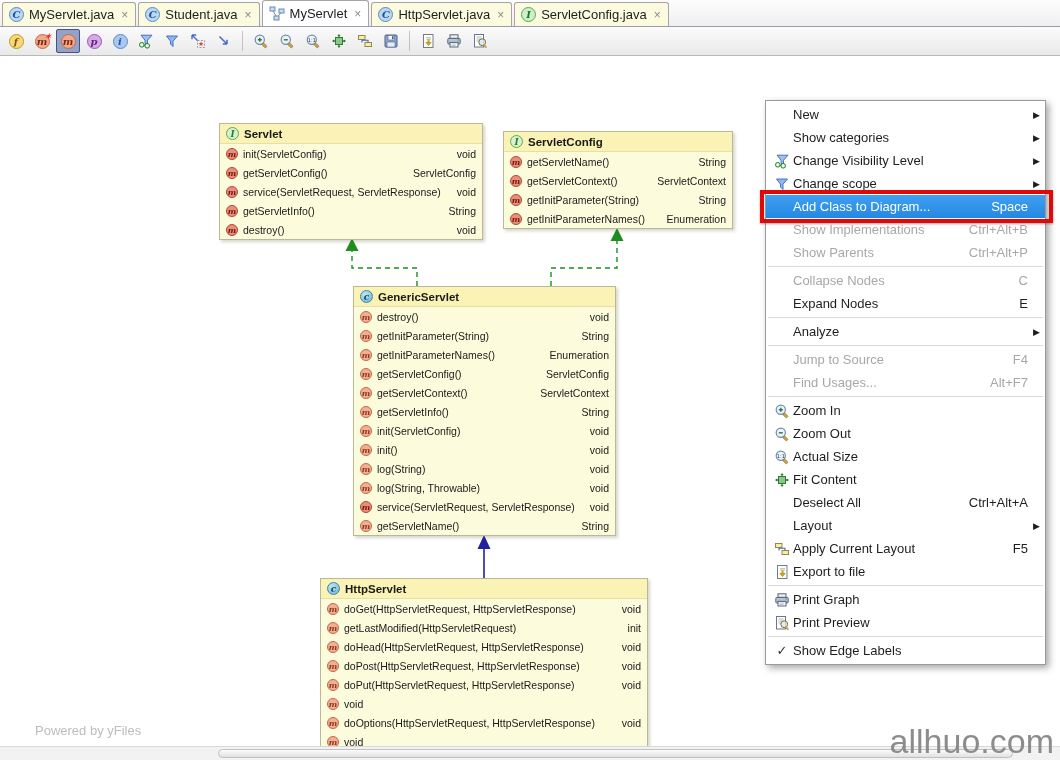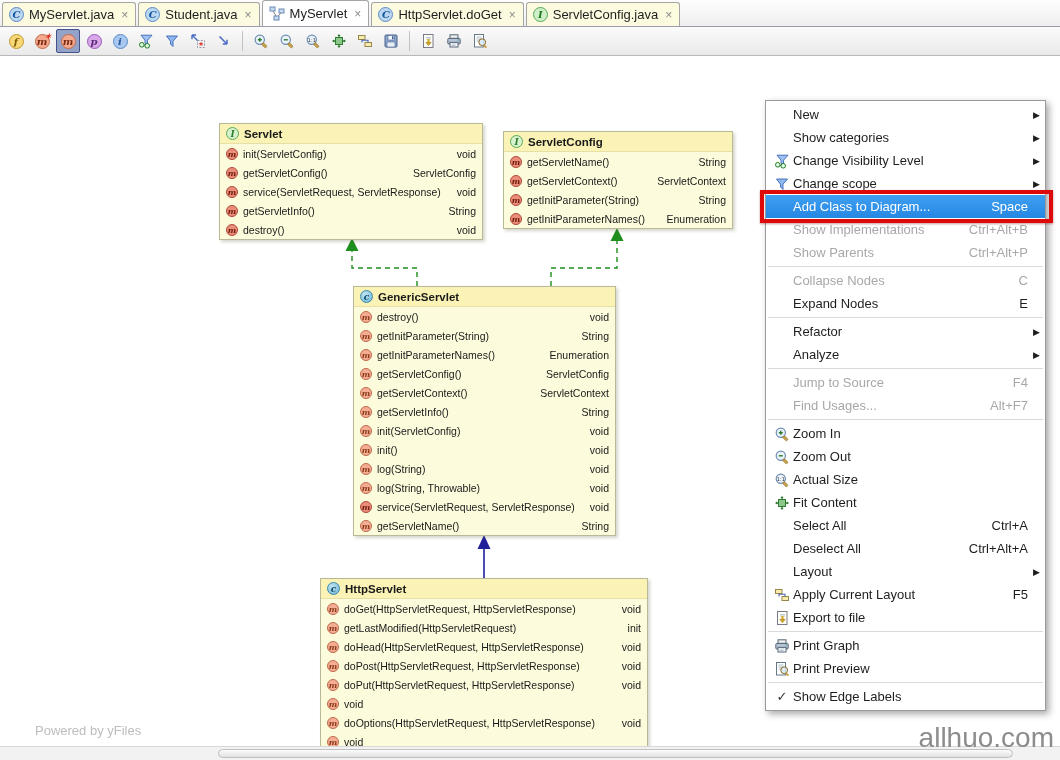--- a/index.html
+++ b/index.html
@@ -67,21 +67,21 @@
   .uml-row .mtype { white-space:nowrap; }
   .micon { width:12px; height:12px; min-width:12px; border-radius:50%;
     display:flex; align-items:center; justify-content:center;
     font-family:"DejaVu Serif",serif; font-style:italic; font-weight:bold; font-size:8px; }
   .micon.concrete { background:#F5AD93; border:1px solid #BE6B4C; color:#8A3A1A; }
   .micon.abstract { background:#EC8C7A; border:1px solid #AE4A38; color:#6E1A0A; }
   .kicon-iface { background:#D7F2CE; border:1px solid #5AA85A; color:#2E7D2E; }
   .kicon-class { background:radial-gradient(circle at 35% 30%, #BFE4F2, #6FB4D4); border:1px solid #3A8AAB; color:#0A4A6A; }
 
   .powered-by { position:absolute; left:35px; top:723px; color:#BDBDBD; font-size:13px; z-index:1; }
-  .watermark  { position:absolute; right:6px; top:722px; color:#8C8C8C; font-size:28px; z-index:7; }
+  .watermark  { position:absolute; right:6px; top:722px; color:#8C8C8C; font-size:34px; z-index:7; }
 
   
   .hscroll {
     position:absolute; top:746px; left:0; width:1060px; height:14px;
     background:#F2F2F2; border-top:1px solid #D8D8D8; z-index:5;
   }
   .hscroll-thumb {
     position:absolute; left:218px; top:2px; width:795px; height:9px;
     background:linear-gradient(#FCFCFC,#E1E1E1); border:1px solid #C0C0C0; border-radius:5px;
   }
@@ -131,21 +131,21 @@
           <rect x="10" y="3" width="5" height="4" fill="#C8DCF0" stroke="#6A8AB8"></rect>
           <rect x="5" y="10" width="5" height="4" fill="#C8DCF0" stroke="#6A8AB8"></rect>
           <path d="M4 5l3 5M12 7l-3 3" stroke="#888" stroke-width="1" fill="none"></path>
         </svg>
       </span>
       <span class="tab-label">MyServlet</span>
       <span class="tab-close"></span>
     </div>
     <div class="tab">
       <span class="circ t16" style="background: rgb(188, 215, 240); border: 1px solid rgb(94, 139, 196); color: rgb(20, 84, 156);">C</span>
-      <span class="tab-label">HttpServlet.doGet</span>
+      <span class="tab-label">HttpServlet.java</span>
       <span class="tab-close"></span>
     </div>
     <div class="tab">
       <span class="circ t16" style="background: rgb(207, 239, 200); border: 1px solid rgb(85, 168, 85); color: rgb(30, 122, 30);">I</span>
       <span class="tab-label">ServletConfig.java</span>
       <span class="tab-close"></span>
     </div>
   </div>
 
 <div class="toolbar" id="toolbar">
@@ -544,26 +544,20 @@
     </div>
     <div class="menu-item">
       <span class="mi-icon"></span>
       <span class="mi-label">Expand Nodes</span>
       <span class="mi-shortcut">E</span>
       <span class="mi-arrow"></span>
     </div>
     <div class="menu-sep"></div>
     <div class="menu-item">
       <span class="mi-icon"></span>
-      <span class="mi-label">Refactor</span>
-      <span class="mi-shortcut"></span>
-      <span class="mi-arrow has"></span>
-    </div>
-    <div class="menu-item">
-      <span class="mi-icon"></span>
       <span class="mi-label">Analyze</span>
       <span class="mi-shortcut"></span>
       <span class="mi-arrow has"></span>
     </div>
     <div class="menu-sep"></div>
     <div class="menu-item disabled">
       <span class="mi-icon"></span>
       <span class="mi-label">Jump to Source</span>
       <span class="mi-shortcut">F4</span>
       <span class="mi-arrow"></span>
@@ -622,26 +616,20 @@
         <span style="display: inline-flex;">
           <svg width="16" height="16" viewBox="0 0 16 16">
             <rect x="4.5" y="4.5" width="7" height="7" fill="#8CC88C" stroke="#2E7A2E"></rect>
             <path d="M4.5 8H2.2M13.8 8h-2.3M8 4.5V2.2M8 13.8v-2.3" stroke="#2E7A2E" stroke-width="1.3"></path>
             <path d="M1 8l2-1.6v3.2zM15 8l-2-1.6v3.2zM8 1L6.4 3h3.2zM8 15l-1.6-2h3.2z" fill="#2E7A2E"></path>
           </svg>
         </span>
       </span>
       <span class="mi-label">Fit Content</span>
       <span class="mi-shortcut"></span>
-      <span class="mi-arrow"></span>
-    </div>
-    <div class="menu-item">
-      <span class="mi-icon"></span>
-      <span class="mi-label">Select All</span>
-      <span class="mi-shortcut">Ctrl+A</span>
       <span class="mi-arrow"></span>
     </div>
     <div class="menu-item">
       <span class="mi-icon"></span>
       <span class="mi-label">Deselect All</span>
       <span class="mi-shortcut">Ctrl+Alt+A</span>
       <span class="mi-arrow"></span>
     </div>
     <div class="menu-item">
       <span class="mi-icon"></span>

